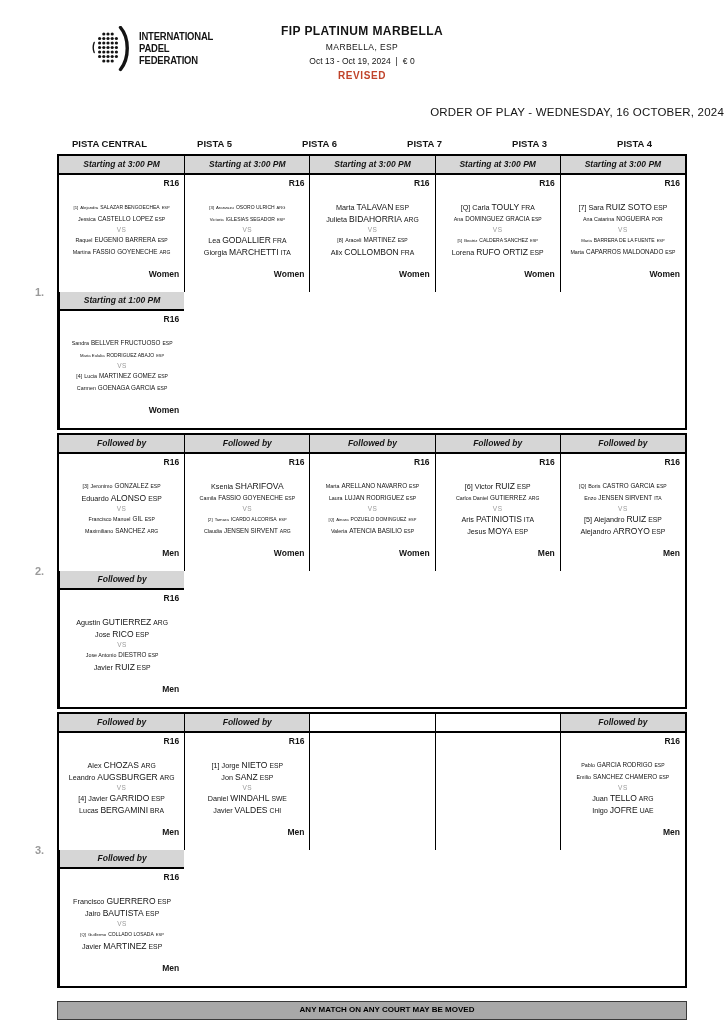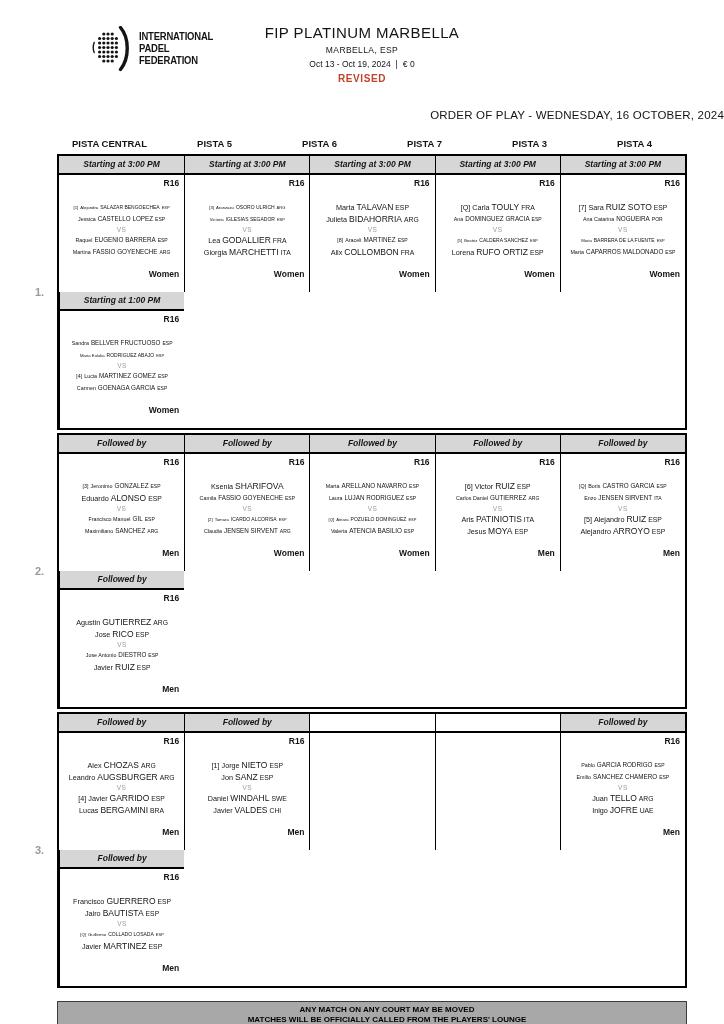--- a/index.html
+++ b/index.html
@@ -6,21 +6,21 @@
   .page {
     width:724px; height:1024px; position:relative; background:#ffffff;
     font-family:"Liberation Sans", sans-serif; color:#141414; overflow:hidden;
     margin:0 auto; box-sizing:border-box;
   }
   
   .logo { position:absolute; left:92px; top:26px; display:flex; align-items:center; gap:7px; }
   .logo-text { display:flex; flex-direction:column; font-weight:bold; font-size:10.5px;
     line-height:1.12; letter-spacing:-0.2px; transform:scaleX(0.9); transform-origin:left center; }
   .title-block { padding-top:24px; text-align:center; }
-  .title { font-size:15px; font-weight:normal; letter-spacing:0.4px; }
+  .title { font-size:12px; font-weight:bold; letter-spacing:0.4px; }
   .subtitle { font-size:8.5px; margin-top:4px; letter-spacing:0.4px; }
   .dates { font-size:8.5px; margin-top:4px; }
   .sep { margin:0 5px; }
   .revised { font-size:10px; font-weight:bold; color:#c0432a; margin-top:4px; letter-spacing:0.6px; }
   .order-title { text-align:right; font-size:11.5px; font-weight:normal; margin-top:25px; letter-spacing:0.2px; }
   
   .sheet { position:absolute; left:57px; top:138px; width:630px; }
   .court-titles { display:grid; grid-template-columns:repeat(6,1fr); height:16px;
     font-size:9.5px; font-weight:bold; text-align:center; }
   .slot-group { display:grid; grid-template-columns:repeat(5,1fr); border:2px solid #000;
@@ -633,21 +633,20 @@
               </div>
               <div class="category-label">Men</div>
             </div>
           </div>
           <div class="row-number">3.</div>
         </div>
       </div>
 
     <div class="notice" style="background: rgb(168, 168, 168);">
       <div>ANY MATCH ON ANY COURT MAY BE MOVED</div>
-      <div>MATCHES WILL BE OFFICIALLY CALLED FROM THE PLAYERS' LOUNGE</div>
     </div>
 
     <div class="doc-footer">
       <div class="footer-right">
         <div class="footer-label">Main Referee</div>
         <div class="footer-value">Miguel Ligero</div>
       </div>
     </div>
   </main>
 

